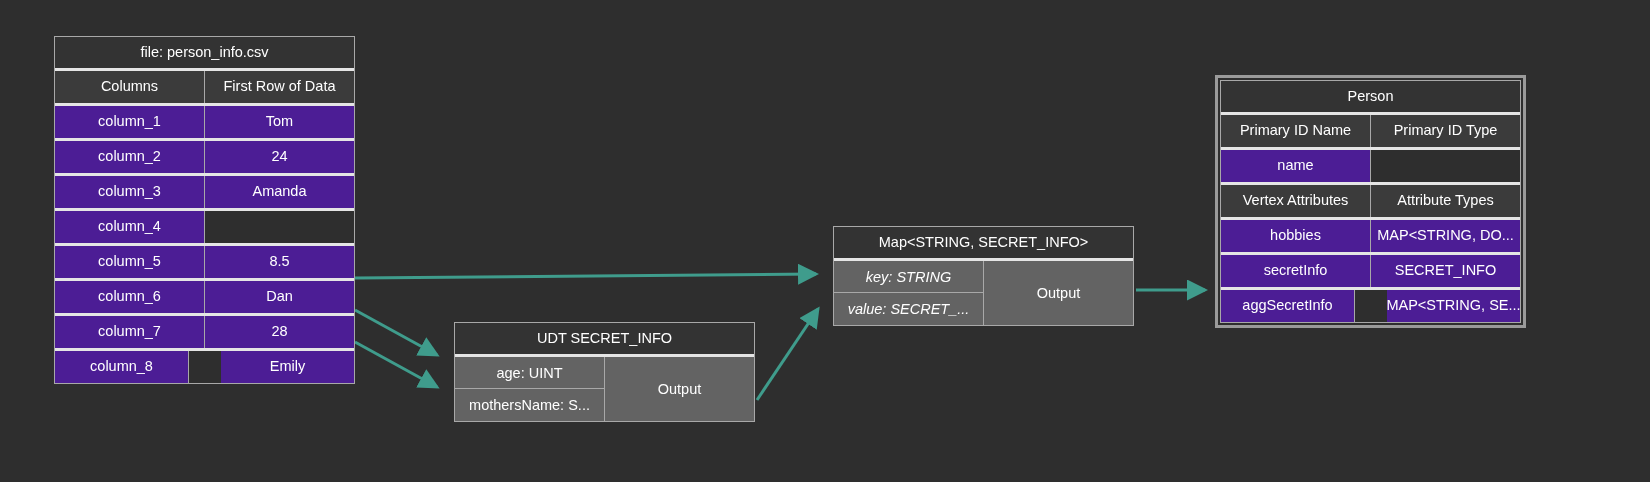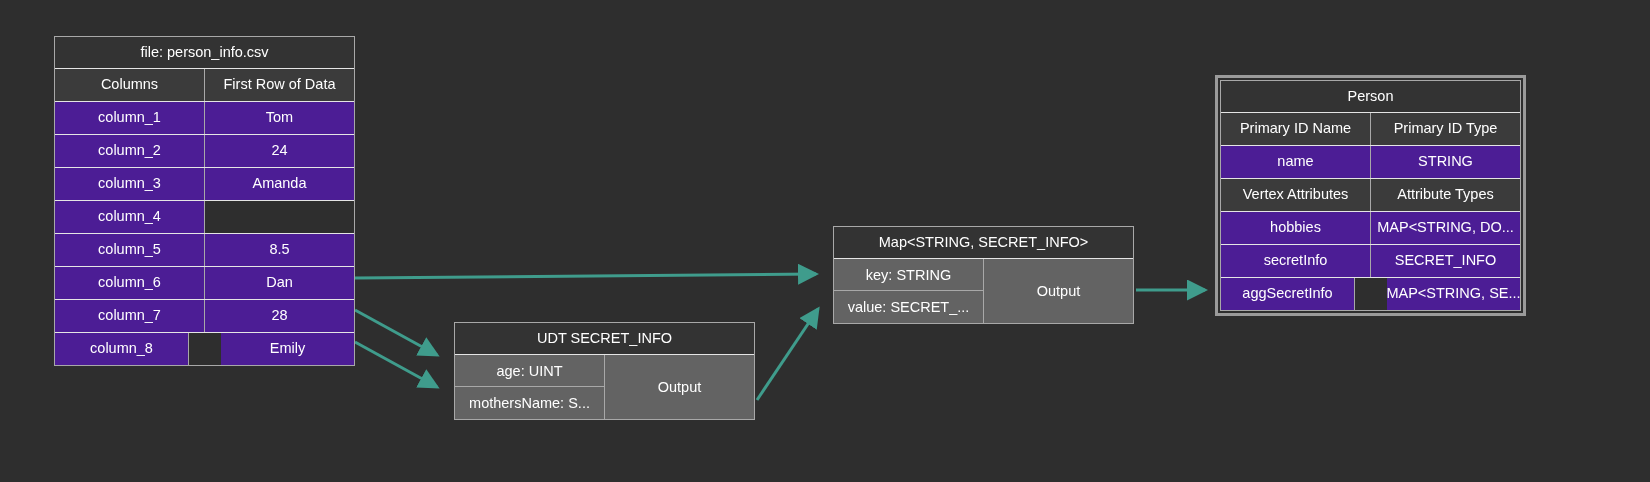--- a/index.html
+++ b/index.html
@@ -39,21 +39,21 @@
     border: 1px solid #a8a8a8;
     background: #2e2e2e;
   }
   .node.selected {
     outline: 3px solid #9a9a9a;
     outline-offset: 2px;
   }
   .node .row {
     display: flex;
     box-sizing: border-box;
-    border-bottom: 1px solid #e5e5e5;
+    border-bottom: 3px solid #e5e5e5;
   }
   .node .row:last-child { border-bottom: none; gap: 32px; }
 
   .cell {
     box-sizing: border-box;
     display: flex;
     align-items: center;
     justify-content: center;
     text-align: center;
     font-size: 14.5px;
@@ -106,20 +106,21 @@
   #node-map .fields { width: 150px; border-right: 1px solid #a8a8a8; }
   #node-map .fields .frow {
     box-sizing: border-box;
     height: 32px;
     display: flex; align-items: center; justify-content: center;
     background: #636363;
     border-bottom: 1px solid #a8a8a8;
     font-size: 14.5px;
     white-space: nowrap; overflow: hidden;
     padding: 0 6px;
+    font-style: italic;
   }
   #node-map .fields .frow:last-child { border-bottom: none; }
   #node-map .output {
     box-sizing: border-box;
     width: 150px; height: 64px;
     display: flex; align-items: center; justify-content: center;
     background: #636363;
     font-size: 14.5px;
   }
 
@@ -231,21 +232,20 @@
   <div class="node selected" id="node-person">
     <div class="row title-row">
       <div class="cell">Person</div>
     </div>
     <div class="row">
       <div class="cell c1 left-col hdr">Primary ID Name</div>
       <div class="cell c2 hdr">Primary ID Type</div>
     </div>
     <div class="row">
       <div class="cell c1 left-col data">name</div>
-      <div class="cell c2 data">STRING</div>
     </div>
     <div class="row">
       <div class="cell c1 left-col hdr">Vertex Attributes</div>
       <div class="cell c2 hdr">Attribute Types</div>
     </div>
     <div class="row">
       <div class="cell c1 left-col data">hobbies</div>
       <div class="cell c2 data">MAP&lt;STRING, DO...</div>
     </div>
     <div class="row">

